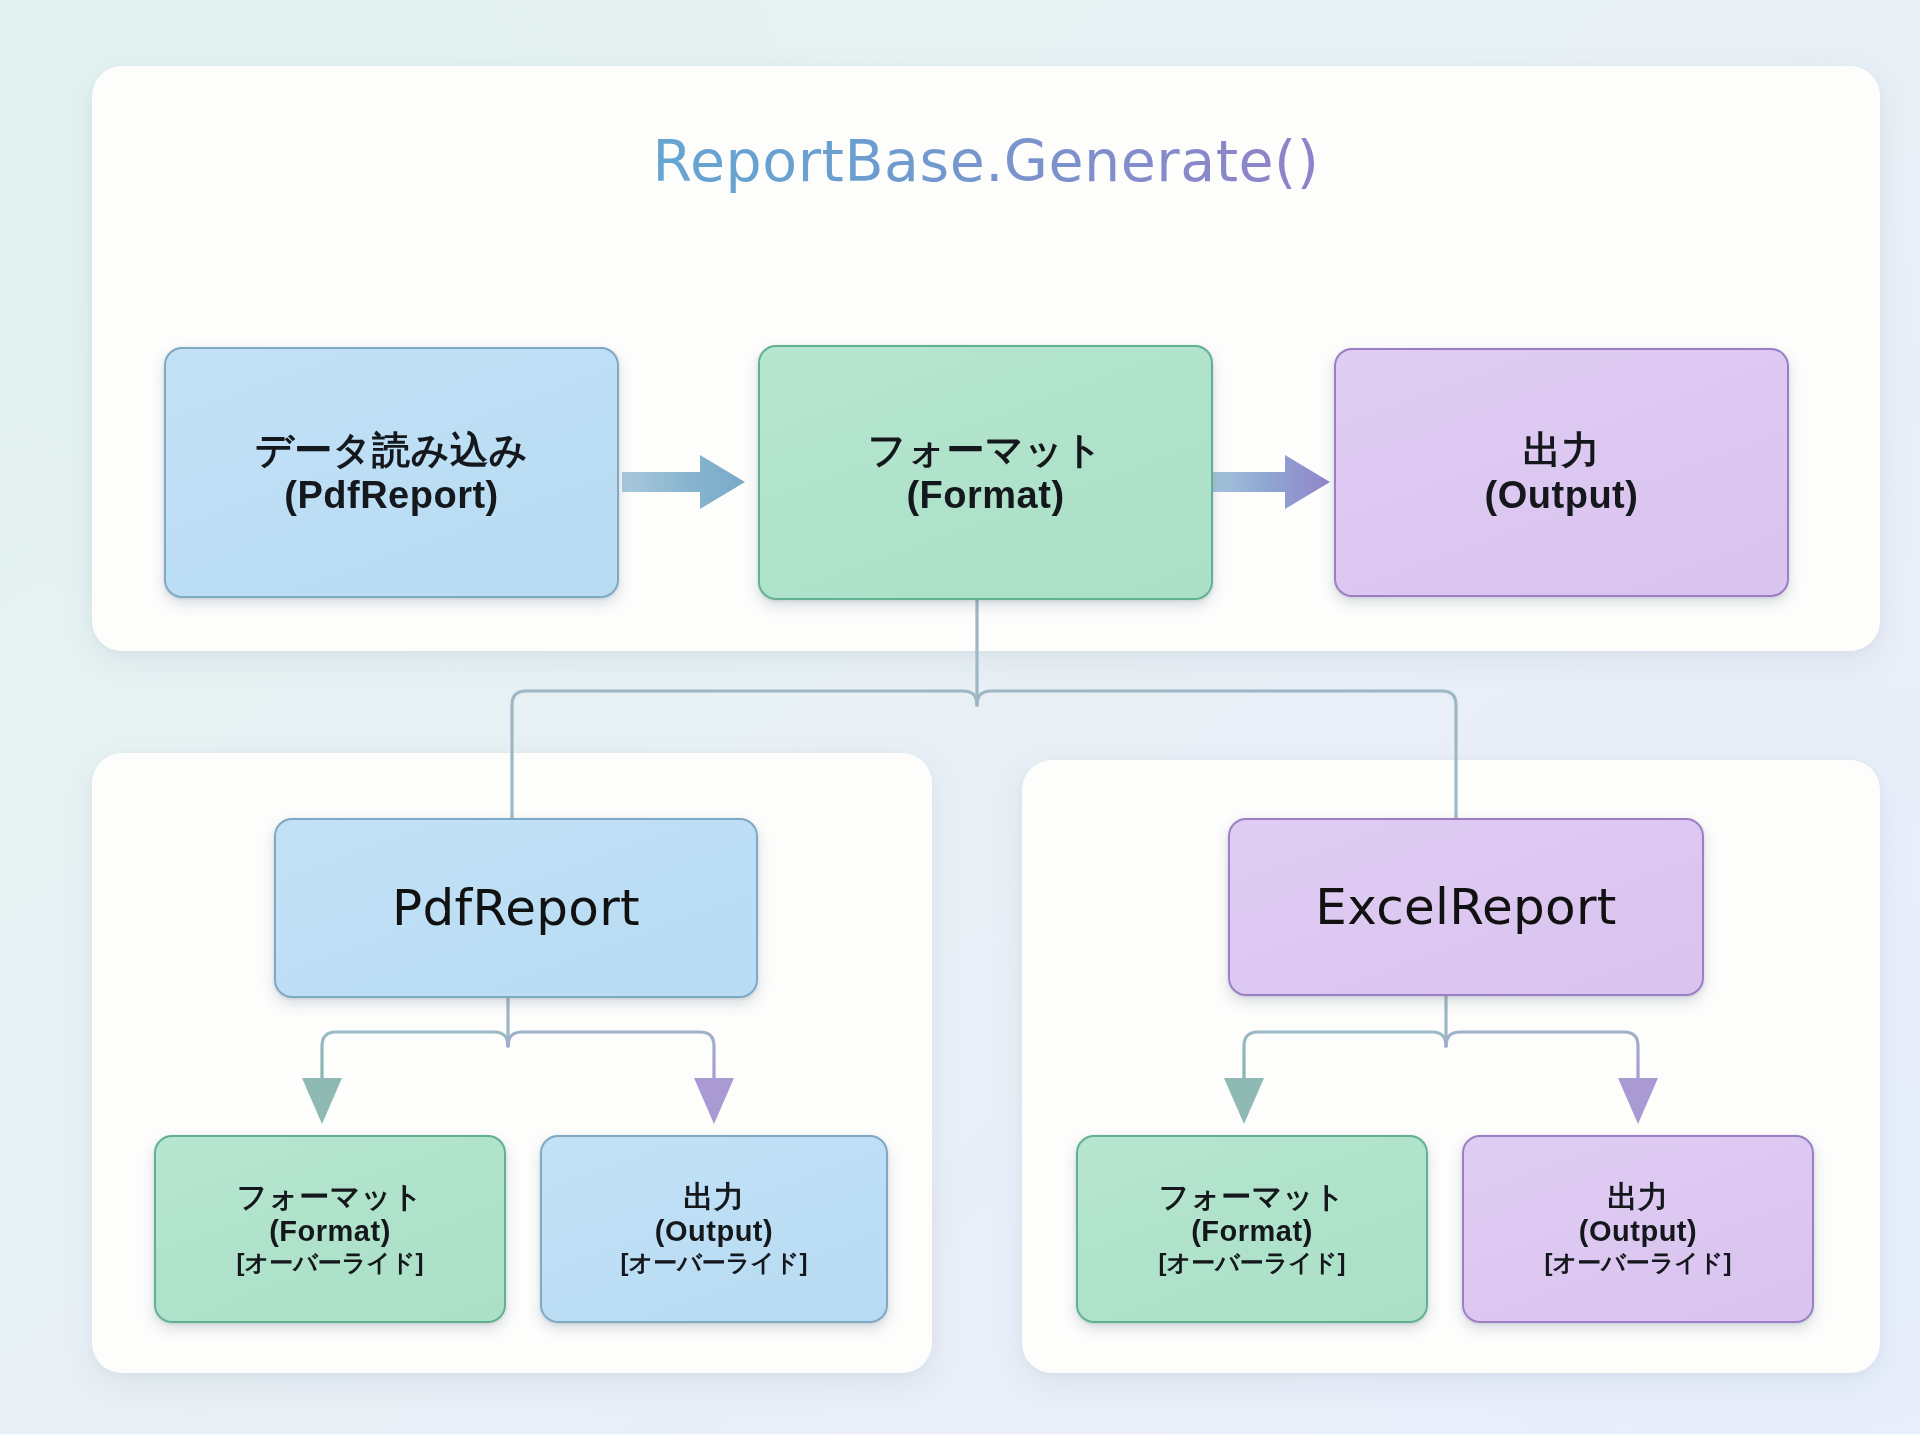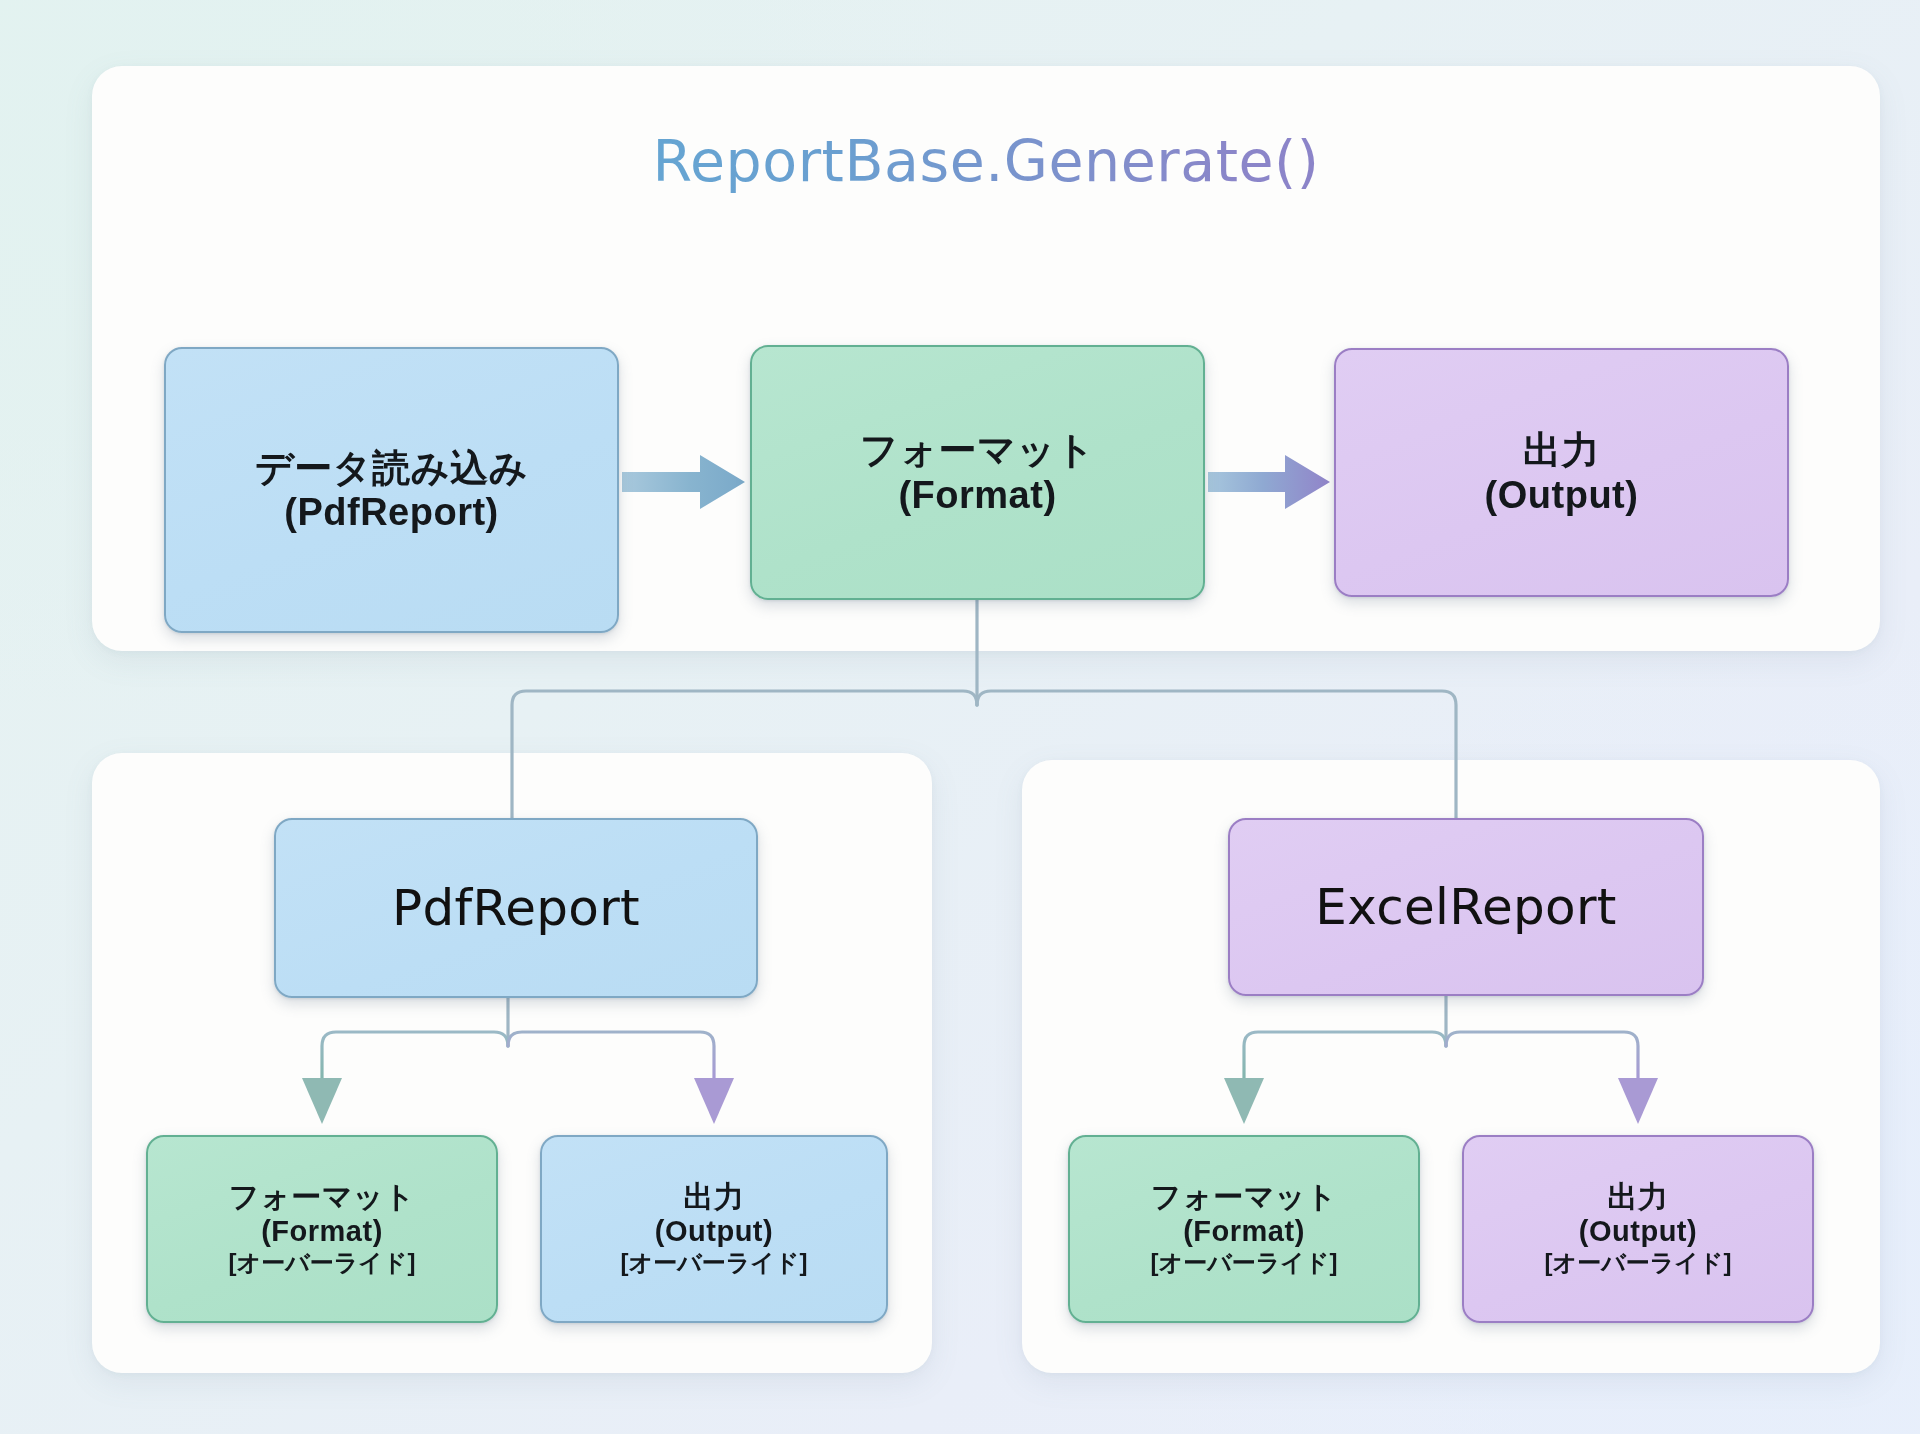--- a/index.html
+++ b/index.html
@@ -43,36 +43,36 @@
     position:absolute;
     border-radius:18px;
     display:flex;flex-direction:column;
     align-items:center;justify-content:center;
     text-align:center;
     color:#14181c;
     box-shadow:0 6px 14px rgba(90,110,130,.22),0 1px 3px rgba(90,110,130,.18);
     box-sizing:border-box;
   }
   .blue  {background:linear-gradient(160deg,#c2e1f6 0%,#bcdef5 55%,#b9dcf3 100%); border:2.5px solid #7fa8c4;}
-  .green {background:linear-gradient(160deg,#b7e6d0 0%,#afe2ca 55%,#abe0c7 100%); border:2.5px solid #62b092;}
+  .green {background:linear-gradient(160deg,#b7e6d0 0%,#afe2ca 55%,#abe0c7 100%); border:2.5px solid #62b092;margin-left:8px;}
   .purple{background:linear-gradient(160deg,#e0cdf3 0%,#dcc7f1 55%,#d9c3ef 100%); border:2.5px solid #9b7ec4;}
 
   .l1{font-size:38px;font-weight:700;line-height:1.17;letter-spacing:.5px;}
   .l2{font-size:38px;font-weight:700;line-height:1.17;letter-spacing:.5px;}
   .small .l1{font-size:30px;line-height:1.16;}
   .small .l2{font-size:29px;line-height:1.16;}
   .small .l3{font-size:24px;font-weight:700;line-height:1.2;}
 
   .classname{
     font-family:"DejaVu Sans","Liberation Sans",sans-serif;
     font-size:50px;font-weight:400;letter-spacing:.3px;color:#111;
   }
 
   
-  #n-load   {left:164px; top:347px; width:455px; height:286px;}
+  #n-load   {left:164px; top:347px; width:455px; height:251px;}
   #n-format {left:750px; top:345px; width:455px; height:255px;}
   #n-output {left:1334px;top:348px; width:455px; height:249px;}
 
   
   #n-pdf    {left:266px; top:818px; width:484px; height:180px;margin-left:8px;}
   #n-excel  {left:1204px;top:818px; width:476px; height:178px;margin-left:24px;}
 
   
   #n-pdf-fmt {left:146px; top:1135px; width:352px; height:188px;}
   #n-pdf-out {left:540px; top:1135px; width:348px; height:188px;}

